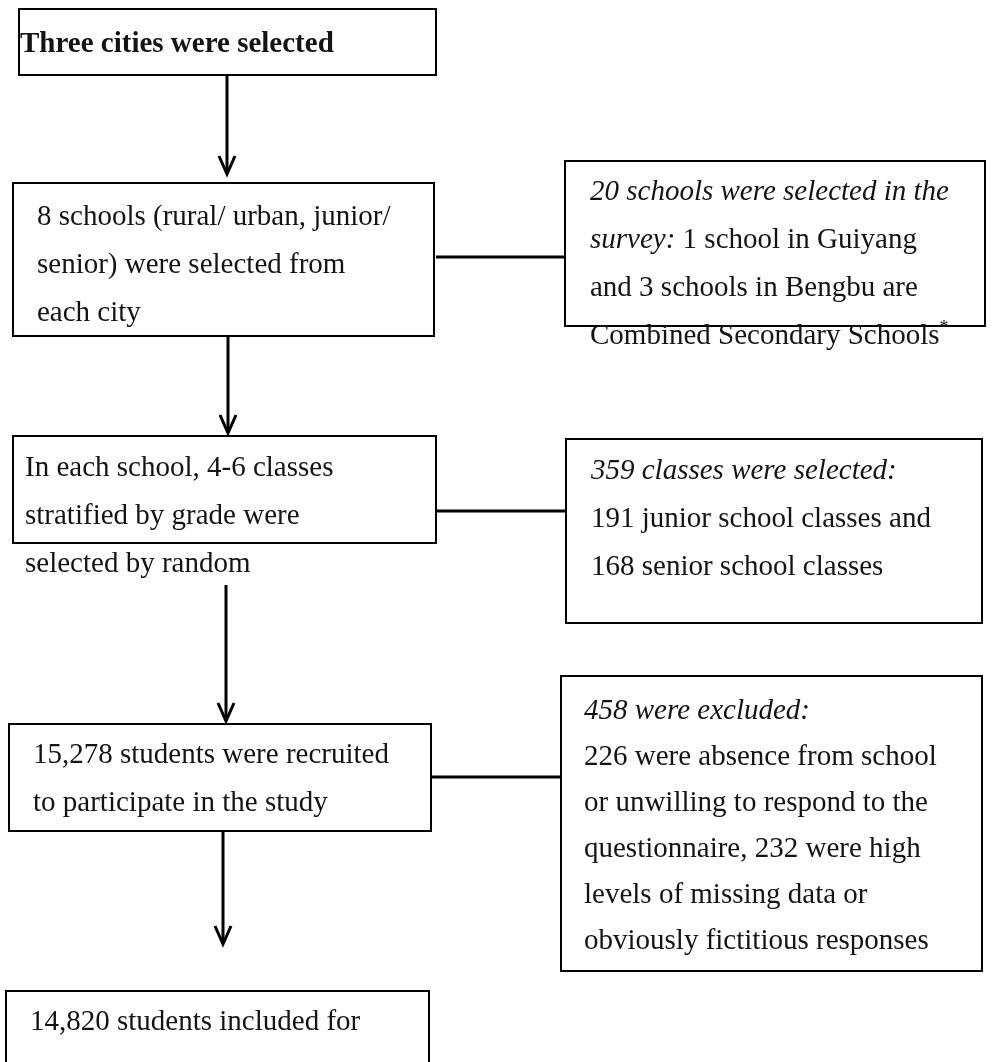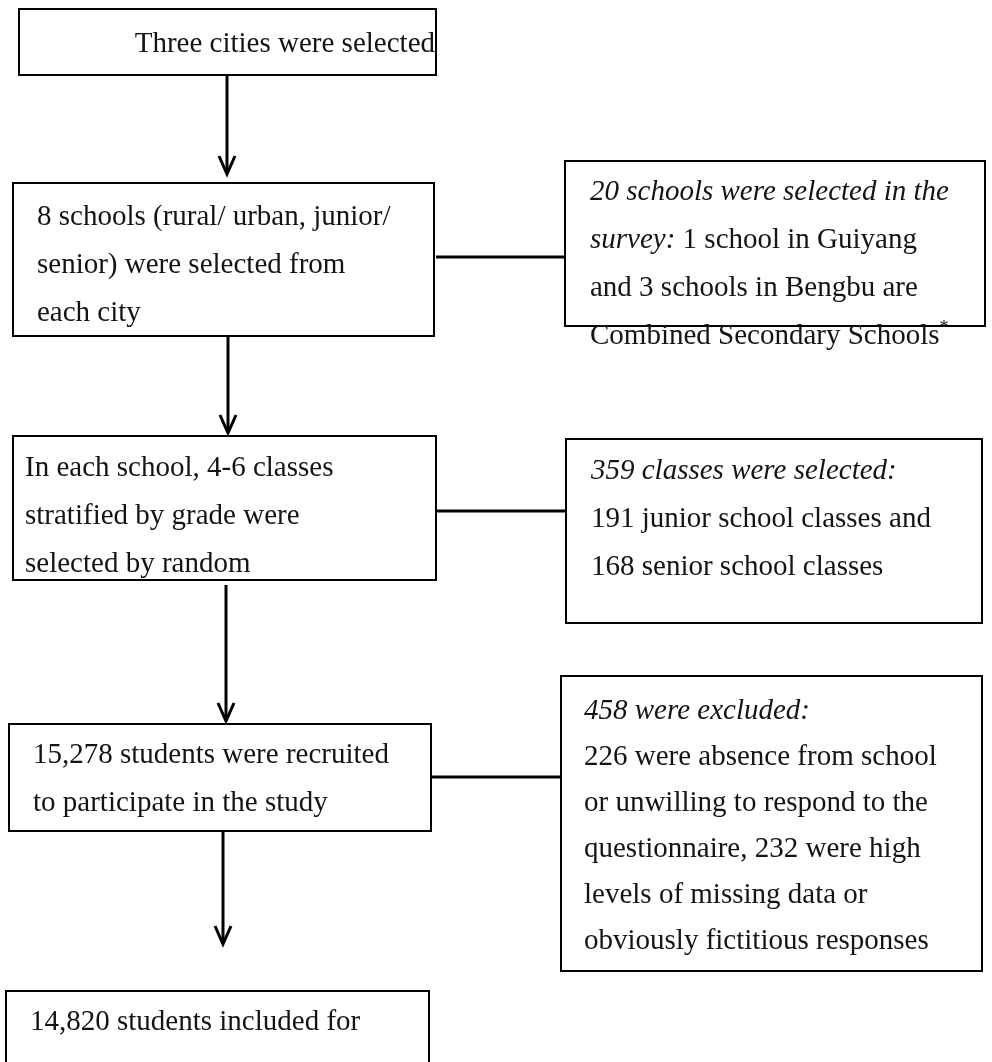--- a/index.html
+++ b/index.html
@@ -29,38 +29,39 @@
     background: #ffffff;
     font-size: 29px;
     line-height: 48px;
   }
   .flow-box .line {
     white-space: nowrap;
   }
   .center-box {
     display: flex;
     align-items: center;
-    justify-content: flex-end;
+    justify-content: flex-start;
+    font-weight: bold;
   }
   .pad-box {
     padding-left: 23px;
     padding-right: 6px;
   }
   .it {
     font-style: italic;
   }
   sup {
     font-size: 0.62em;
     line-height: 0;
     vertical-align: super;
   }
   
   #box-cities      { left: 18px;  top: 8px;   width: 419px; height: 68px; }
   #box-schools     { left: 12px;  top: 182px; width: 423px; height: 155px; padding-top: 7px; }
-  #box-classes     { left: 12px;  top: 435px; width: 425px; height: 146px; padding-top: 5px; padding-left: 11px; }
+  #box-classes     { left: 12px;  top: 435px; width: 425px; height: 109px; padding-top: 5px; padding-left: 11px; }
   #box-recruited   { left: 8px;   top: 723px; width: 424px; height: 109px; padding-top: 4px; }
   #box-included    { left: 5px;   top: 946px; width: 425px; height: 110px; padding-top: 4px; margin-top: 44px; }
   #note-schools    { left: 564px; top: 160px; width: 422px; height: 167px; padding-top: 4px;  padding-left: 24px; }
   #note-classes    { left: 565px; top: 438px; width: 418px; height: 186px; padding-top: 5px;  padding-left: 24px; }
   #note-exclusions { left: 560px; top: 675px; width: 423px; height: 297px; padding-top: 9px;  padding-left: 22px; line-height: 46px; }
 </style>
 </head>
 <body>
 
 <div id="canvas">

